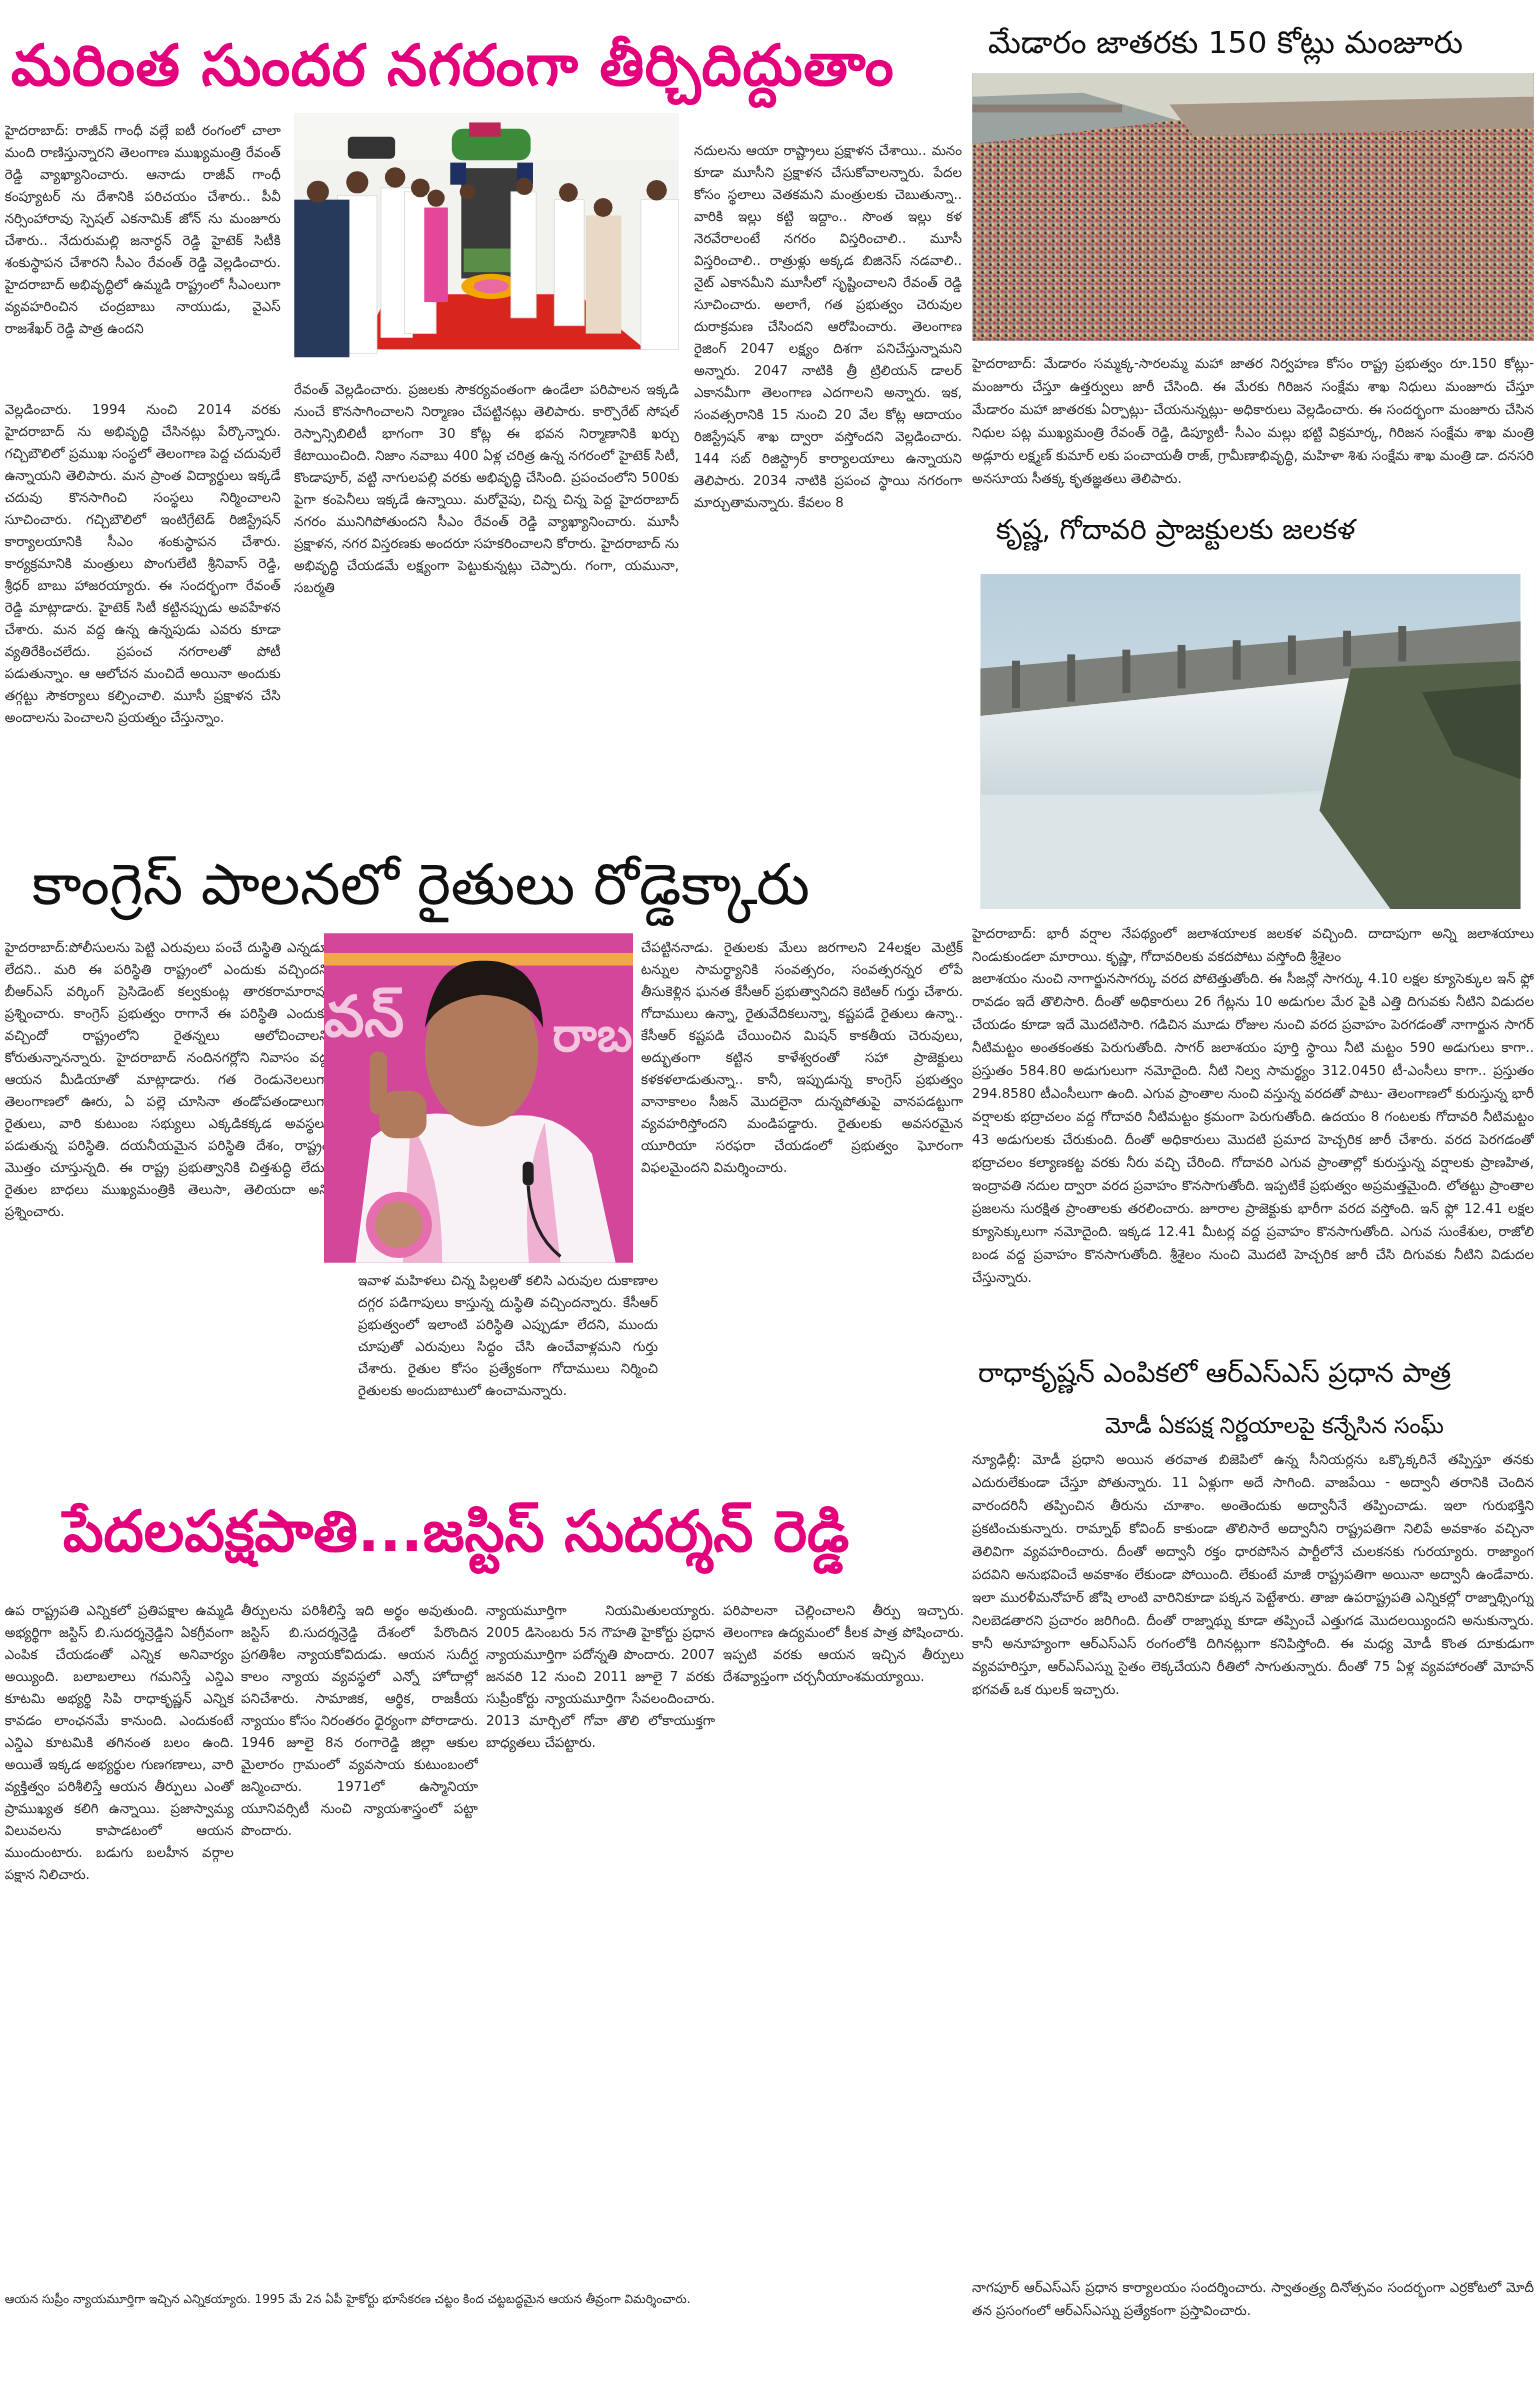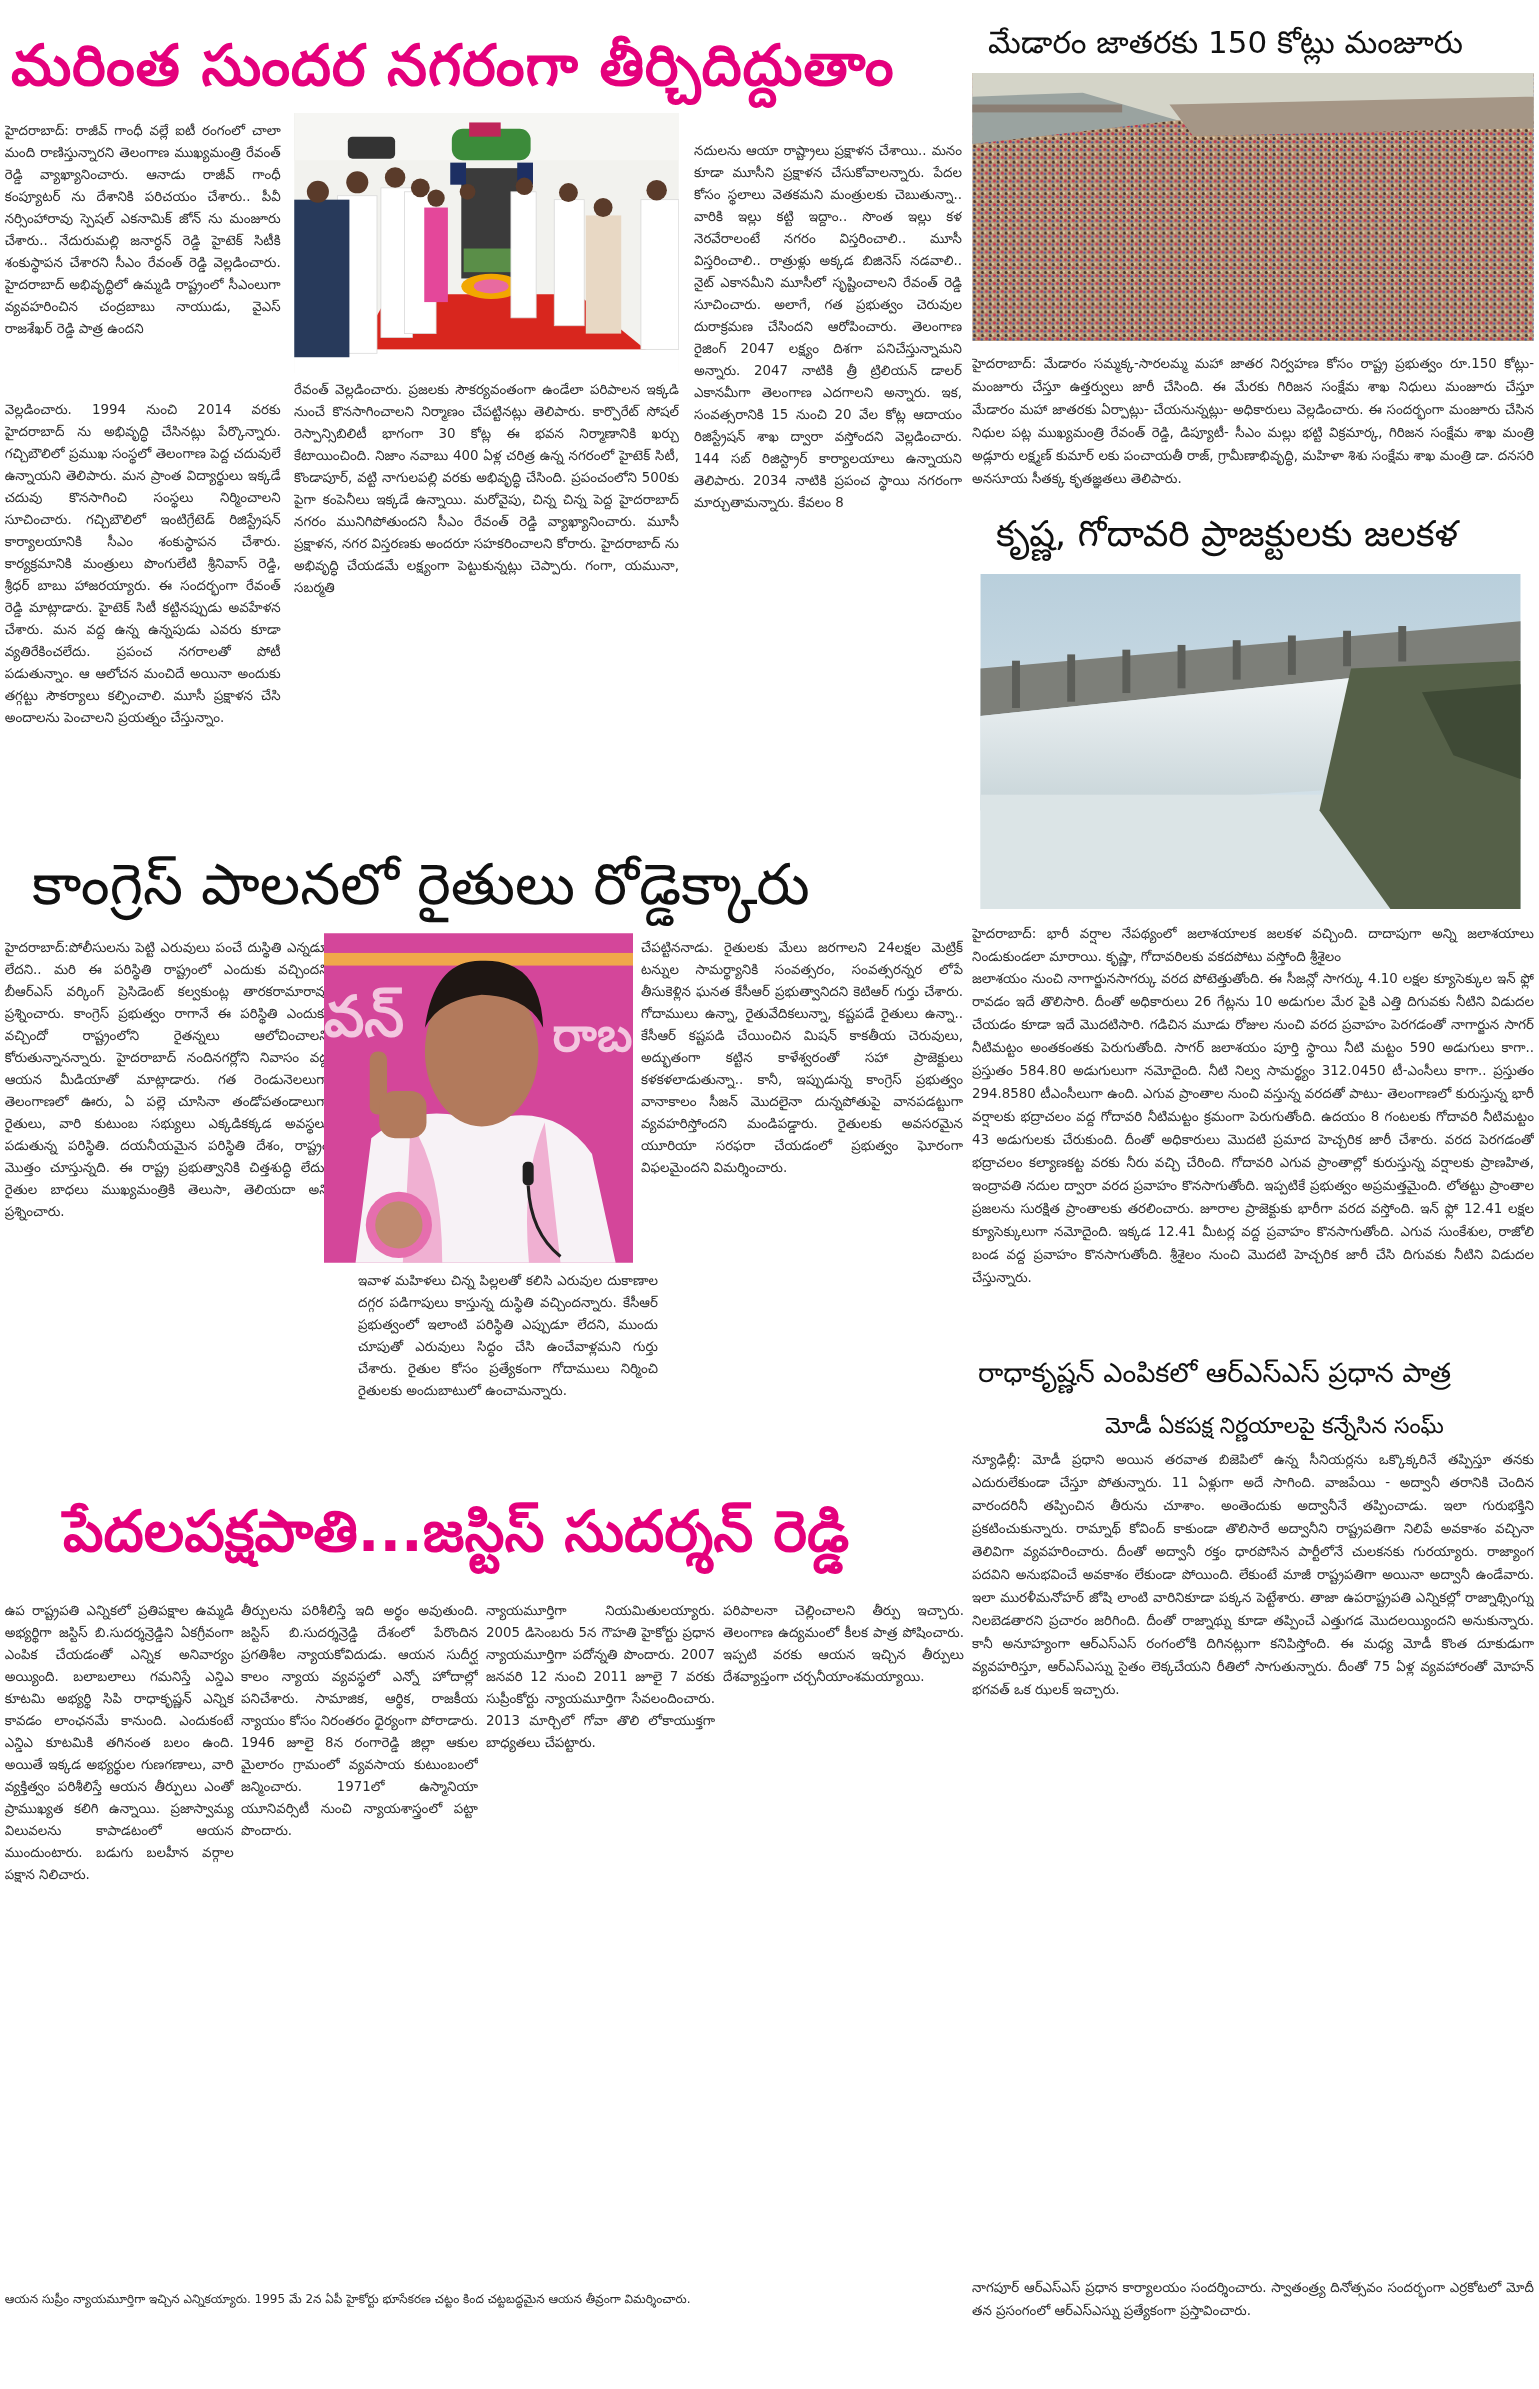--- a/index.html
+++ b/index.html
@@ -85,21 +85,21 @@
     <rect width="712" height="60" fill="#d4d4c8"></rect>
     <polygon points="0,30 140,25 260,60 0,90" fill="#9aa3a0"></polygon>
     <rect x="0" y="40" width="190" height="10" fill="#8a7e74"></rect>
     <polygon points="250,40 712,30 712,70 280,80" fill="#a59686"></polygon>
   </svg>
 </div>
 
 <div class="abs wide-text" style="left:972px; top:352px; width:562px; height:46px;">హైదరాబాద్: మేడారం సమ్మక్క-సారలమ్మ మహా జాతర నిర్వహణ కోసం రాష్ట్ర ప్రభుత్వం రూ.150 కోట్లు- మంజూరు చేస్తూ ఉత్తర్వులు జారీ చేసింది. ఈ మేరకు గిరిజన సంక్షేమ శాఖ నిధులు మంజూరు చేస్తూ ఉత్తర్వులు విడుదల చేసింది. వచ్చే ఏడాది జనవరిలో నిర్వహించబోయే</div>
 <div class="abs wide-text" style="left:972px; top:398px; width:562px; height:92px;">మేడారం మహా జాతరకు ఏర్పాట్లు- చేయనున్నట్లు- అధికారులు వెల్లడించారు. ఈ సందర్భంగా మంజూరు చేసిన నిధుల పట్ల ముఖ్యమంత్రి రేవంత్ రెడ్డి, డిప్యూటీ- సీఎం మల్లు భట్టి విక్రమార్క, గిరిజన సంక్షేమ శాఖ మంత్రి అడ్లూరు లక్ష్మణ్ కుమార్ లకు పంచాయతీ రాజ్, గ్రామీణాభివృద్ధి, మహిళా శిశు సంక్షేమ శాఖ మంత్రి డా. దనసరి అనసూయ సీతక్క కృతజ్ఞతలు తెలిపారు.</div>
 
-<div class="abs headline-black" style="left:996px; top:513px; font-size:36px;">కృష్ణ, గోదావరి ప్రాజక్టులకు జలకళ</div>
+<div class="abs headline-black" style="left:996px; top:513px; font-size:28px;">కృష్ణ, గోదావరి ప్రాజక్టులకు జలకళ</div>
 
 <div class="abs photo" style="left:980px; top:574px; width:541px; height:335px;">
   <svg width="541" height="335" viewBox="0 0 685 425">
     <defs>
       <linearGradient id="sky" x1="0" y1="0" x2="0" y2="1">
         <stop offset="0" stop-color="#b9cfdc"></stop>
           <stop offset="1" stop-color="#dfe9ee"></stop>
       </linearGradient>
       <linearGradient id="spray" x1="0" y1="0" x2="0" y2="1">
         <stop offset="0" stop-color="#f4f7f8"></stop>

